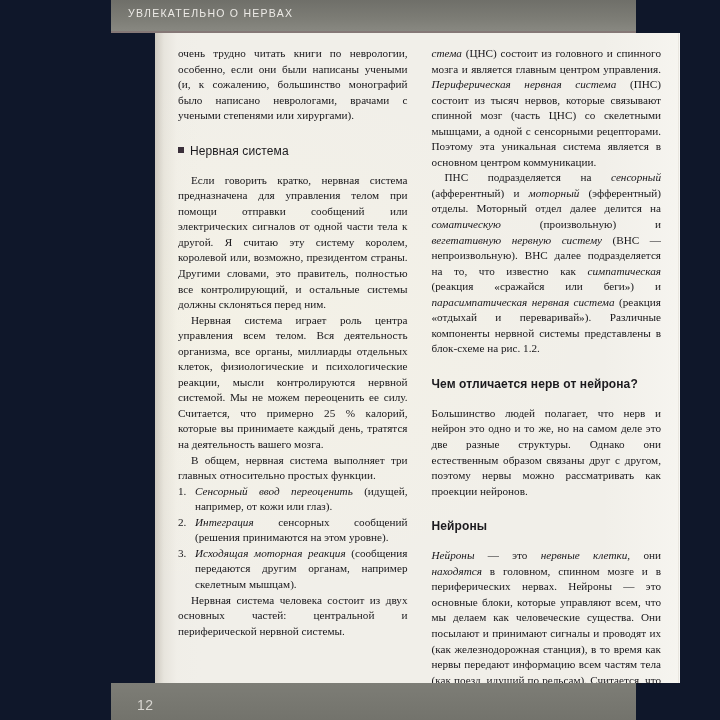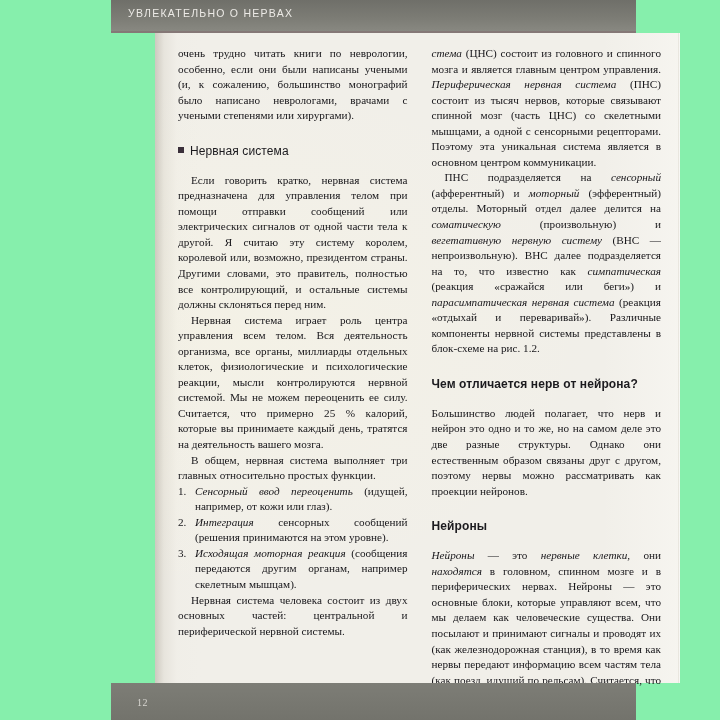--- a/index.html
+++ b/index.html
@@ -5,21 +5,21 @@
   html, body {
     margin: 0;
     padding: 0;
     background: #ffffff;
   }
   #screen {
     position: relative;
     width: 720px;
     height: 720px;
     overflow: hidden;
-    background: #86efac;
+    background: #0f172a;
     font-family: "Liberation Serif", serif;
   }
 
   
   .band {
     position: absolute;
     left: 111px;
     width: 525px;
     background: #7a7a72;
   }
@@ -49,22 +49,22 @@
     font-family: "Liberation Sans", sans-serif;
     font-size: 10.5px;
     letter-spacing: 1.25px;
     white-space: nowrap;
   }
   .folio {
     position: absolute;
     left: 26px;
     top: 14px;
     color: #d8d6d1;
-    font-family: Liberation Serif, serif;
-    font-size: 10px;
+    font-family: Liberation Sans, sans-serif;
+    font-size: 14px;
     letter-spacing: .5px;
   }
 
   
   .page {
     position: absolute;
     left: 111px;
     top: 33px;
     width: 525px;
     height: 650px;

